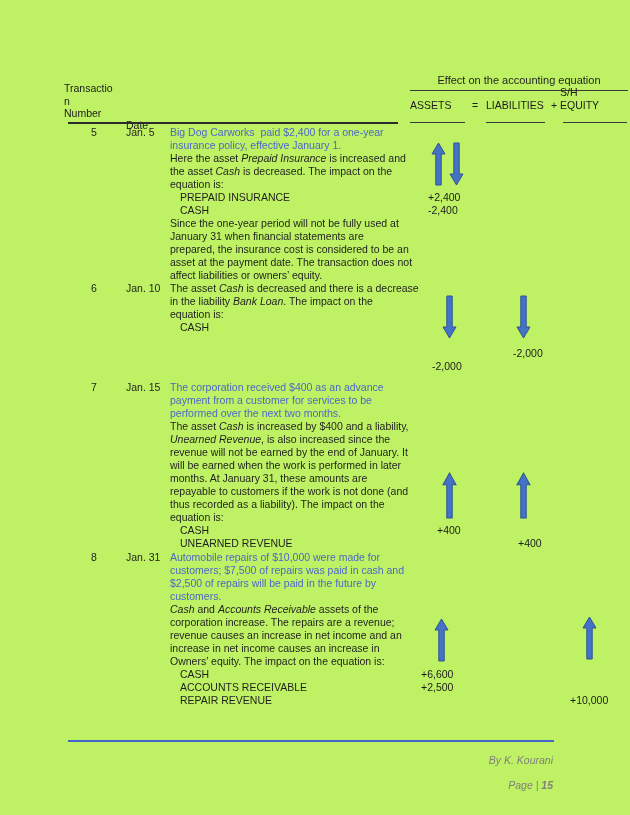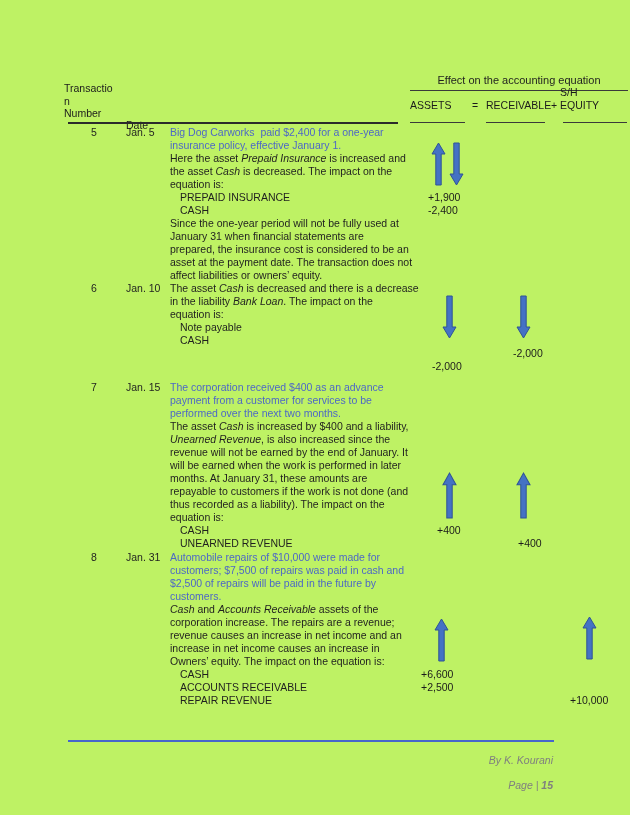--- a/index.html
+++ b/index.html
@@ -54,21 +54,21 @@
 
   <div class="abs effect-title">Effect on the accounting equation</div>
   <div class="abs rule" style="left:410px; top:90px; width:218px;"></div>
 
   <div class="abs colhead preline center" style="left:64px; top:82px; width:60px; line-height:12.5px;">Transactio
 n
 Number</div>
   <div class="abs colhead" style="left:126px; top:99px;margin-top:20px;">Date</div>
   <div class="abs colhead center" style="left:410px; top:99px; width:55px;">ASSETS</div>
   <div class="abs colhead" style="left:472px; top:99px;">=</div>
-  <div class="abs colhead center" style="left:486px; top:99px; width:62px;">RECEIVABLE</div>
+  <div class="abs colhead center" style="left:486px; top:99px; width:62px;">LIABILITIES</div>
   <div class="abs colhead" style="left:551px; top:99px;">+</div>
   <div class="abs colhead preline center" style="left:560px; top:86px; width:67px; line-height:13px;">S/H
 EQUITY</div>
 
   <div class="abs rule-thick" style="left:68px; top:122px; width:330px;"></div>
   <div class="abs rule" style="left:410px; top:122px; width:55px;"></div>
   <div class="abs rule" style="left:486px; top:122px; width:59px;"></div>
   <div class="abs rule" style="left:563px; top:122px; width:64px;"></div>
 
   <div class="row" style="top:126px;">
@@ -90,32 +90,31 @@
 asset at the payment date. The transaction does not
 affect liabilities or owners’ equity.</div>
     </div>
   </div>
   <svg class="arrow" style="left:431px; top:142px;" width="15" height="44" viewBox="0 0 15 44" aria-hidden="true">
     <path d="M7.5 1 L14 12 L10.2 12 L10.2 43 L4.8 43 L4.8 12 L1 12 Z"></path>
   </svg>
   <svg class="arrow" style="left:449px; top:142px;" width="15" height="44" viewBox="0 0 15 44" aria-hidden="true">
     <path d="M7.5 43 L14 32 L10.2 32 L10.2 1 L4.8 1 L4.8 32 L1 32 Z"></path>
   </svg>
-  <span class="val" style="left:428px; top:191px;">+1,900</span>
+  <span class="val" style="left:428px; top:191px;">+2,400</span>
   <span class="val" style="left:428px; top:204px;">-2,400</span>
 
   <div class="row" style="top:282px;">
     <div class="num">6</div>
     <div class="date">Jan. 10</div>
     <div class="desc">
       <div class="pre"><span>The asset </span><span class="it">Cash</span><span> is decreased and there is a decrease
 in the liability </span><span class="it">Bank Loan</span><span>. The impact on the
 equation is:</span></div>
       <div class="accounts">
-        <div>Note payable</div>
         <div>CASH</div>
       </div>
     </div>
   </div>
   <svg class="arrow" style="left:442px; top:295px;" width="15" height="44" viewBox="0 0 15 44" aria-hidden="true">
     <path d="M7.5 43 L14 32 L10.2 32 L10.2 1 L4.8 1 L4.8 32 L1 32 Z"></path>
   </svg>
   <svg class="arrow" style="left:516px; top:295px;" width="15" height="44" viewBox="0 0 15 44" aria-hidden="true">
     <path d="M7.5 43 L14 32 L10.2 32 L10.2 1 L4.8 1 L4.8 32 L1 32 Z"></path>
   </svg>

